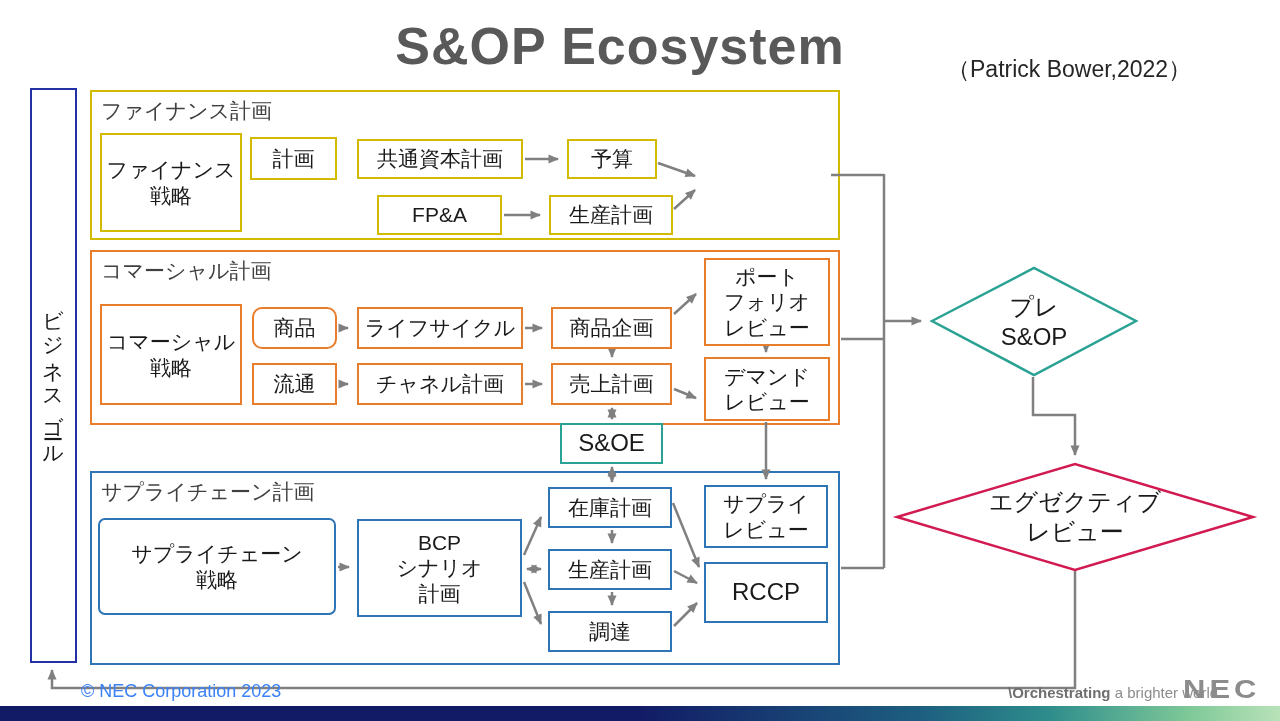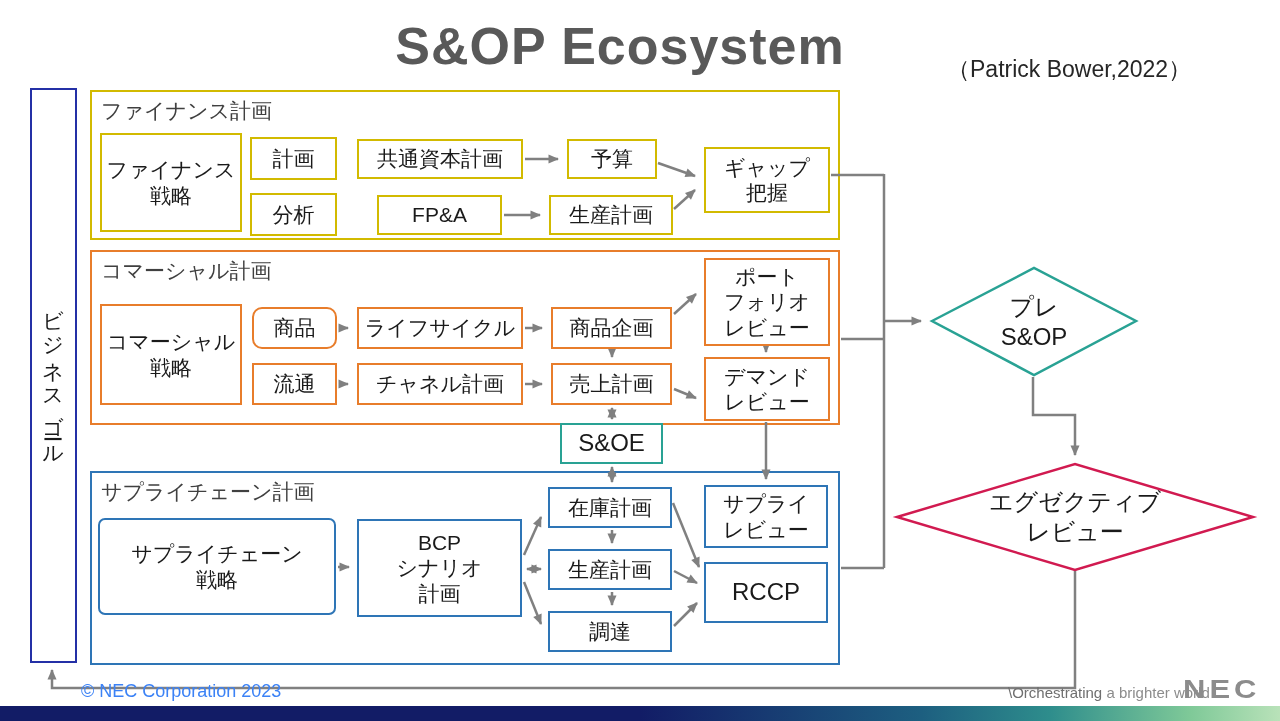--- a/index.html
+++ b/index.html
@@ -19,21 +19,21 @@
   .b-com{border:2.5px solid #e87d2b;}
   .b-sup{border:2.5px solid #2e75b6;}
   .b-teal{border:2.5px solid #29a294;}
   .b-goal{border:2.5px solid #2430a6;}
   .goalbox{writing-mode:vertical-rl;text-orientation:mixed;font-size:21px;letter-spacing:3px;}
   svg.overlay{position:absolute;left:0;top:0;z-index:2;}
   .dlabel{position:absolute;z-index:4;display:flex;align-items:center;justify-content:center;
           text-align:center;font-size:24px;line-height:1.25;white-space:pre-line;}
   .copyright{position:absolute;font-size:18px;color:#3b82f6;z-index:5;}
   .tagline{position:absolute;font-size:15px;color:#8c8c8c;z-index:5;white-space:nowrap;}
-  .tagline .bold{font-weight:400;color:#6f6f6f;}
+  .tagline .bold{font-weight:700;color:#6f6f6f;}
   .nec{position:absolute;font-size:31px;font-weight:700;color:#8c8c8c;letter-spacing:4px;z-index:5;
        transform:scaleY(0.82);}
   .bottombar{position:absolute;left:0;top:706px;width:1280px;height:15px;z-index:6;
        background:linear-gradient(to right,#121c66 0%,#121c66 50%,#1d5f80 72%,#2e8d8c 82%,#7fc998 93%,#b9e2b9 100%);}
 </style>
 </head>
 <body>
 
 <div class="canvas">
 
@@ -93,25 +93,22 @@
     <polygon points="932,321 1034,268 1136,321 1034,375" fill="#ffffff" stroke="#29a294" stroke-width="2.5"></polygon>
     <polygon points="897,517 1075,464 1253,517 1075,570" fill="#ffffff" stroke="#d11a50" stroke-width="2.5"></polygon>
   </svg>
 
   <div class="sec-label" style="left:101px;top:97px;">ファイナンス計画</div>
   <div class="box b-fin" style="left:100px;top:133px;width:142px;height:99px;">ファイナンス
 戦略</div>
   <div class="box b-fin" style="left:250px;top:137px;width:87px;height:43px;">計画</div>
   <div class="box b-fin" style="left:357px;top:139px;width:166px;height:40px;">共通資本計画</div>
   <div class="box b-fin" style="left:567px;top:139px;width:90px;height:40px;">予算</div>
-  <div class="box b-fin" style="left:250px;top:193px;width:87px;height:43px;">分析</div>
   <div class="box b-fin" style="left:377px;top:195px;width:125px;height:40px;">FP&amp;A</div>
   <div class="box b-fin" style="left:549px;top:195px;width:124px;height:40px;">生産計画</div>
-  <div class="box b-fin" style="left:704px;top:147px;width:126px;height:66px;">ギャップ
-把握</div>
 
   <div class="sec-label" style="left:101px;top:257px;">コマーシャル計画</div>
   <div class="box b-com" style="left:100px;top:304px;width:142px;height:101px;">コマーシャル
 戦略</div>
   <div class="box b-com" style="left:252px;top:307px;width:85px;height:42px;border-radius:10px;">商品</div>
   <div class="box b-com" style="left:357px;top:307px;width:166px;height:42px;">ライフサイクル</div>
   <div class="box b-com" style="left:551px;top:307px;width:121px;height:42px;">商品企画</div>
   <div class="box b-com" style="left:252px;top:363px;width:85px;height:42px;">流通</div>
   <div class="box b-com" style="left:357px;top:363px;width:166px;height:42px;">チャネル計画</div>
   <div class="box b-com" style="left:551px;top:363px;width:121px;height:42px;">売上計画</div>

